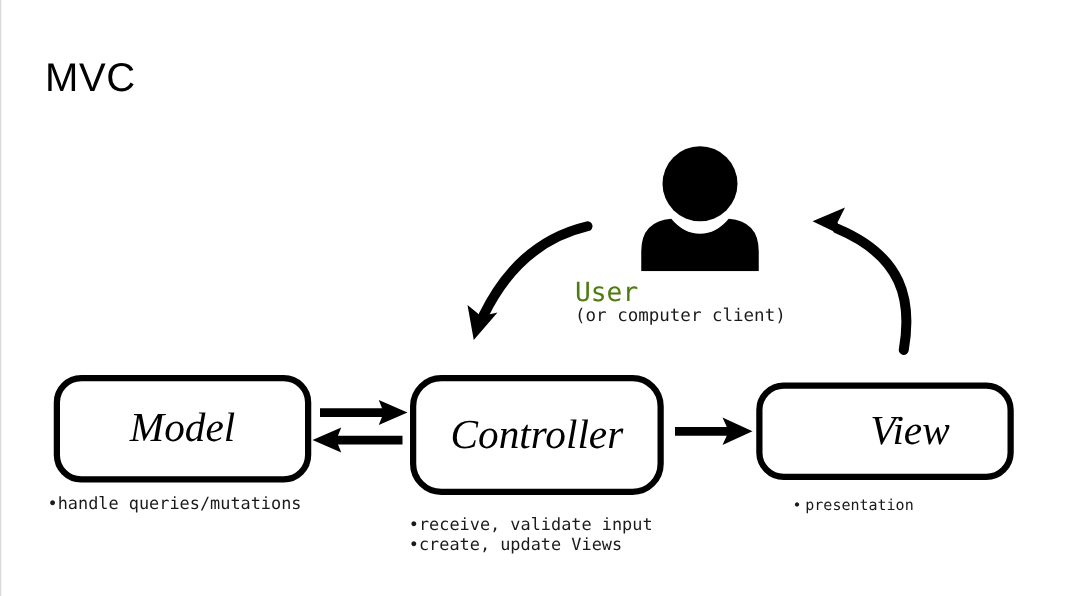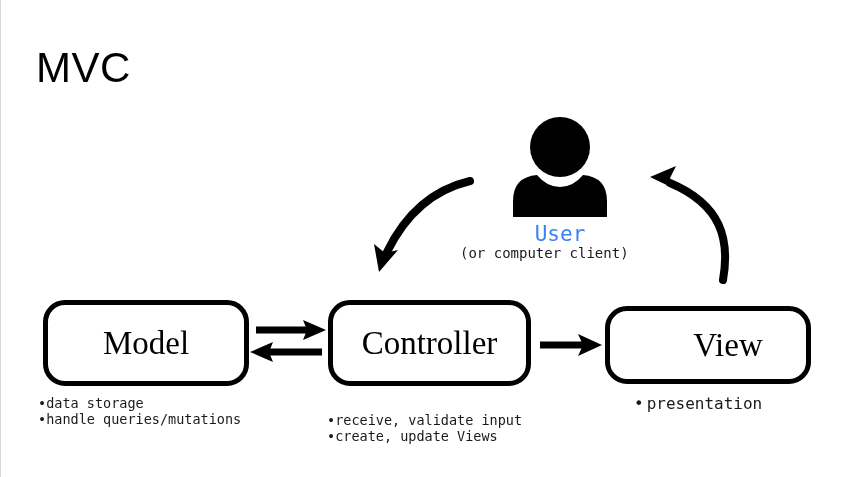--- a/index.html
+++ b/index.html
@@ -22,21 +22,21 @@
     top: 0;
     width: 1px;
     height: 477px;
     background: #d9d9d9;
   }
   .slide-title {
     position: absolute;
     left: 36px;
     top: 44px;
     font-family: "Liberation Sans", sans-serif;
-    font-size: 42px;
+    font-size: 32px;
     color: #000000;
     letter-spacing: 0.5px;
     white-space: nowrap;
   }
   
   .box {
     position: absolute;
     box-sizing: border-box;
     border: 5px solid #000000;
     border-radius: 22px;
@@ -44,59 +44,59 @@
     display: flex;
     align-items: center;
     justify-content: center;
   }
   .box-label {
     font-family: "Liberation Serif", serif;
     font-size: 33px;
     color: #000000;
     line-height: 1;
     white-space: nowrap;
+    font-style: italic;
   }
   #box-model   { left: 43px;  top: 300px; width: 206px; height: 86px; }
-  #box-controller { left: 328px; top: 300px; width: 203px; height: 86px; }
+  #box-controller { left: 328px; top: 300px; width: 203px; height: 96px; border-radius: 25px; }
   #box-view    { left: 605px; top: 306px; width: 206px; height: 78px; padding-left: 40px; }
   
   .bullets {
     position: absolute;
     font-family: "DejaVu Sans Mono", "Liberation Mono", monospace;
     font-size: 13.5px;
     line-height: 16px;
     color: #1a1a1a;
     white-space: nowrap;
   }
   .bullets .bline { display: block; }
   .bullets .bdot { display: inline-block; }
   #bullets-model { left: 38px; top: 395px; }
   #bullets-controller { left: 327px; top: 412px; }
   #bullets-view {
     left: 634px; top: 396px;
-    font-size: 16px;
+    font-size: 12px;
   }
   #bullets-view .bdot { margin-right: 3px; }
   
   .user-fig {
     position: absolute;
     left: 511px;
     top: 115px;
     width: 100px;
     height: 102px;
   }
   .user-label {
     position: absolute;
     left: 460px;
     top: 222px;
     width: 200px;
-    text-align: center;
     font-family: "DejaVu Sans Mono", "Liberation Mono", monospace;
     font-size: 21px;
-    color: #3b82f6;
+    color: #4d7c0f;
     white-space: nowrap;
   }
   .user-sublabel {
     position: absolute;
     left: 460px;
     top: 245px;
     width: 200px;
     font-family: "DejaVu Sans Mono", "Liberation Mono", monospace;
     font-size: 14px;
     color: #1a1a1a;
@@ -153,21 +153,20 @@
     <g>
       <path d="M 723 280 C 730 240 722 205 670 183" stroke="#000" stroke-width="8" fill="none" stroke-linecap="round"></path>
       <path d="M 650 177 L 676 166 L 670 178 L 675 189 Z" fill="#000"></path>
     </g>
   </svg>
 
   <div class="box" id="box-model">
     <span class="box-label">Model</span>
   </div>
   <div class="bullets" id="bullets-model">
-    <span class="bline"><span class="bdot">•</span><span>data storage</span></span>
     <span class="bline"><span class="bdot">•</span><span>handle queries/mutations</span></span>
   </div>
 
   <div class="box" id="box-controller">
     <span class="box-label">Controller</span>
   </div>
   <div class="bullets" id="bullets-controller">
     <span class="bline"><span class="bdot">•</span><span>receive, validate input</span></span>
     <span class="bline"><span class="bdot">•</span><span>create, update Views</span></span>
   </div>

